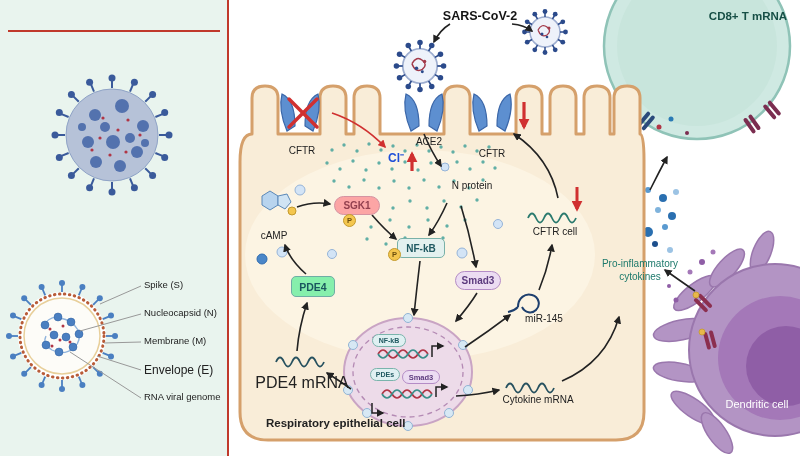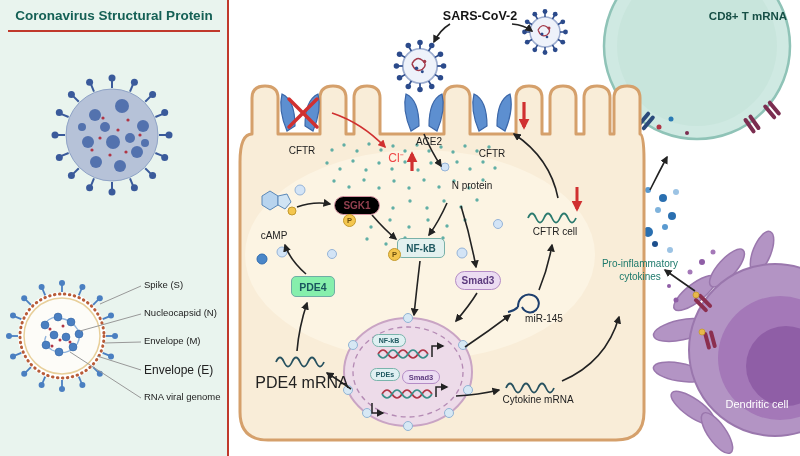--- a/index.html
+++ b/index.html
@@ -419,41 +419,41 @@
       <g stroke="#999" stroke-width="1">
         <line x1="100" y1="304" x2="141" y2="286"></line>
         <line x1="80" y1="331" x2="141" y2="314"></line>
         <line x1="104" y1="343" x2="141" y2="342"></line>
         <line x1="97" y1="356" x2="141" y2="370"></line>
         <line x1="70" y1="352" x2="141" y2="398"></line>
       </g>
     </g>
   </svg>
 
-  <div class="lbl" style="left:0;top:8px;width:228px;text-align:center;font-size:13.5px;font-weight:bold;color:#156055">Coronavirus Structural Protein</div>
   <div class="rule" style="left:8px;top:30px;width:212px"></div>
   <div class="lbl" style="left:144px;top:280px;font-size:9.5px">Spike (S)</div>
   <div class="lbl" style="left:144px;top:308px;font-size:9.5px">Nucleocapsid (N)</div>
-  <div class="lbl" style="left:144px;top:336px;font-size:9.5px">Envelope (M)</div>
+  <div class="lbl" style="left:144px;top:336px;font-size:9.5px">Membrane (M)</div>
   <div class="lbl" style="left:144px;top:364px;font-size:12px">Envelope (E)</div>
   <div class="lbl" style="left:144px;top:392px;font-size:9.5px">RNA viral genome</div>
 
   <div class="lbl c" style="left:480px;top:9px;font-size:12.5px;font-weight:bold;color:#141414">SARS-CoV-2</div>
   <div class="lbl c" style="left:429px;top:136px;font-size:10px">ACE2</div>
   <div class="lbl c" style="left:302px;top:145px;font-size:10px">CFTR</div>
   <div class="lbl c" style="left:492px;top:148px;font-size:10px">CFTR</div>
-  <div class="lbl c" style="left:396px;top:152px;font-size:12px;font-weight:normal;color:#ef4444">Cl⁻</div>
+  <div class="lbl c" style="left:396px;top:152px;font-size:12px;font-weight:bold;color:#1d4ed8">Cl⁻</div>
   <div class="lbl c" style="left:472px;top:180px;font-size:10px">N protein</div>
   <div class="lbl c" style="left:274px;top:230px;font-size:10px">cAMP</div>
   <div class="lbl c" style="left:555px;top:226px;font-size:10px">CFTR cell</div>
   <div class="lbl c" style="left:544px;top:313px;font-size:10px">miR-145</div>
   <div class="lbl c" style="left:302px;top:374px;font-size:16px">PDE4 mRNA</div>
   <div class="lbl c" style="left:538px;top:394px;font-size:10px">Cytokine mRNA</div>
-
-  <div class="pill" style="left:334px;top:196px;width:46px;height:19px;background:#000000;border:1.5px solid #d593a2;border-radius:10px;font-size:10px;color:#93404f">SGK1</div>
+  <div class="lbl" style="left:266px;top:417px;font-size:11.5px;font-weight:bold">Respiratory epithelial cell</div>
+
+  <div class="pill" style="left:334px;top:196px;width:46px;height:19px;background:#fca5a5;border:1.5px solid #d593a2;border-radius:10px;font-size:10px;color:#93404f">SGK1</div>
   <div class="pcirc" style="left:343px;top:214px;width:13px;height:13px">P</div>
   <div class="pill" style="left:397px;top:238px;width:48px;height:20px;background:#e3f1ef;border:1.5px solid #79b1a8;border-radius:5px;font-size:10px;color:#215a62">NF-kB</div>
   <div class="pcirc" style="left:388px;top:248px;width:13px;height:13px">P</div>
   <div class="pill" style="left:291px;top:276px;width:44px;height:21px;background:#86efac;border:1.5px solid #6fada5;border-radius:5px;font-size:10.5px;color:#1a565e">PDE4</div>
   <div class="pill" style="left:455px;top:271px;width:46px;height:19px;background:#ecdcf2;border:1.5px solid #b48cc6;border-radius:10px;font-size:10px;color:#5c3a7e">Smad3</div>
 
   <div class="pill" style="left:372px;top:334px;width:34px;height:13px;background:#dff0f2;border:1px solid #7ab4ac;border-radius:7px;font-size:7px;color:#215a62">NF-kB</div>
   <div class="pill" style="left:370px;top:368px;width:30px;height:13px;background:#dff0f2;border:1px solid #7ab4ac;border-radius:7px;font-size:7px;color:#215a62">PDEs</div>
   <div class="pill" style="left:402px;top:370px;width:38px;height:14px;background:#ecdcf2;border:1px solid #b48cc6;border-radius:8px;font-size:7.5px;color:#5c3a7e">Smad3</div>
 

